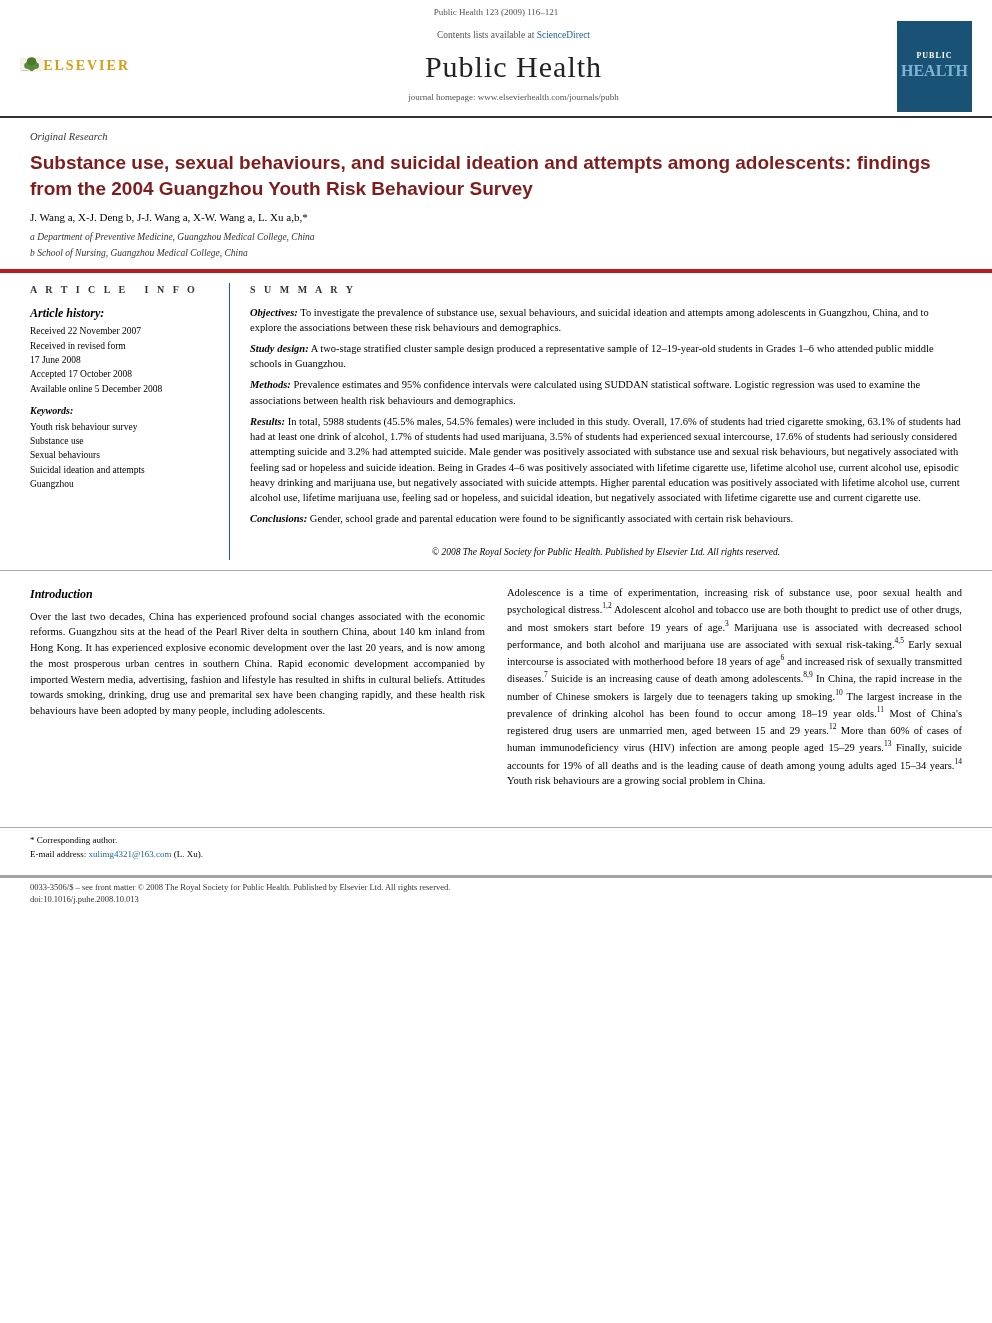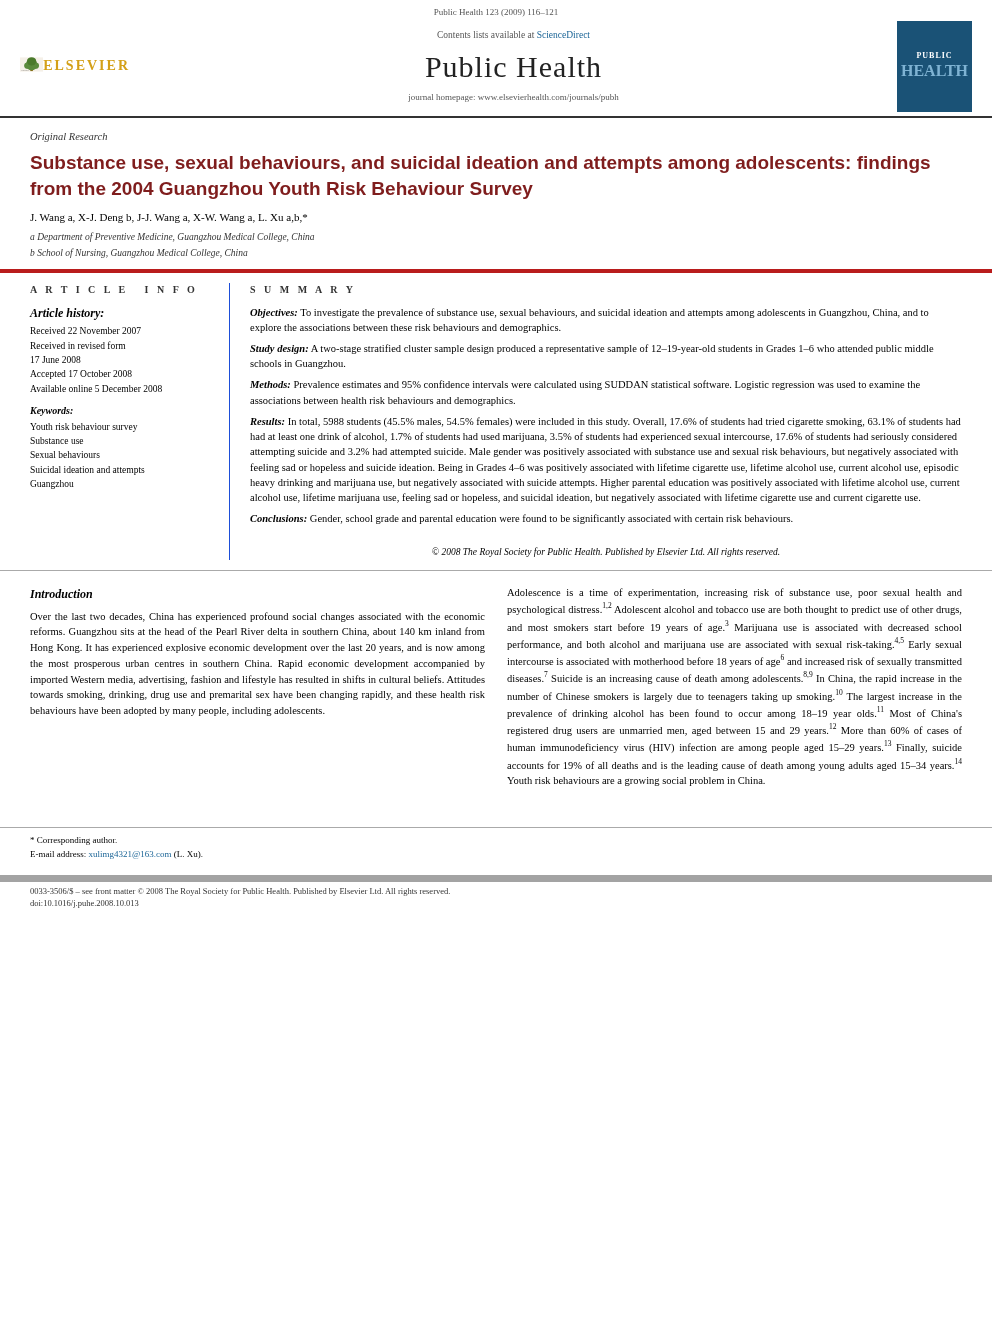--- a/index.html
+++ b/index.html
@@ -234,21 +234,21 @@
       font-size: 9px;
       margin-bottom: 2px;
     }
     .footnote-line a {
       color: #1a6496;
       text-decoration: none;
     }
 
     
     .bottom-bar {
-      border-top: 7px solid #a3a3a3;
+      border-top: 3px solid #a3a3a3;
       padding: 4px 30px 4px 30px;
       font-size: 8.5px;
       color: #333;
       margin-top: 8px;
     }
   </style>
 </head>
 <body>
 
 <div class="page-wrapper">

